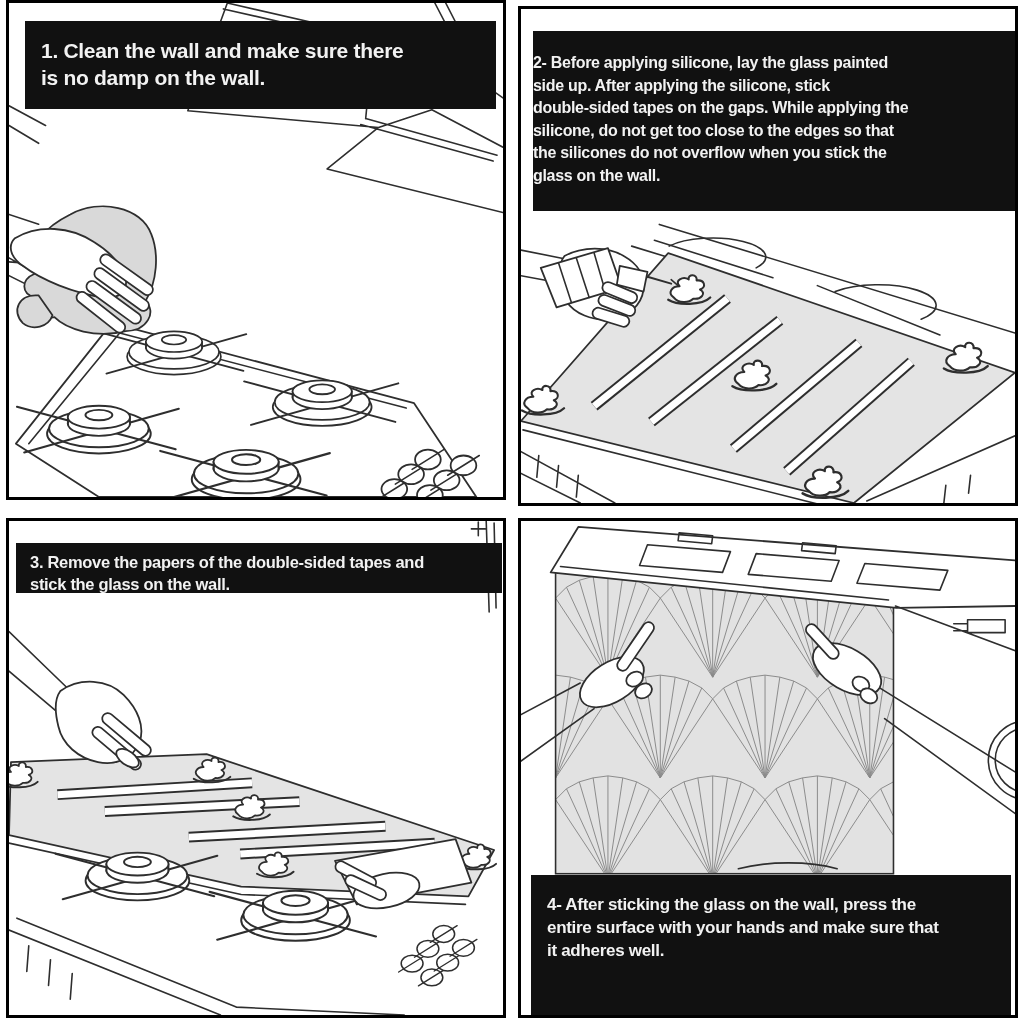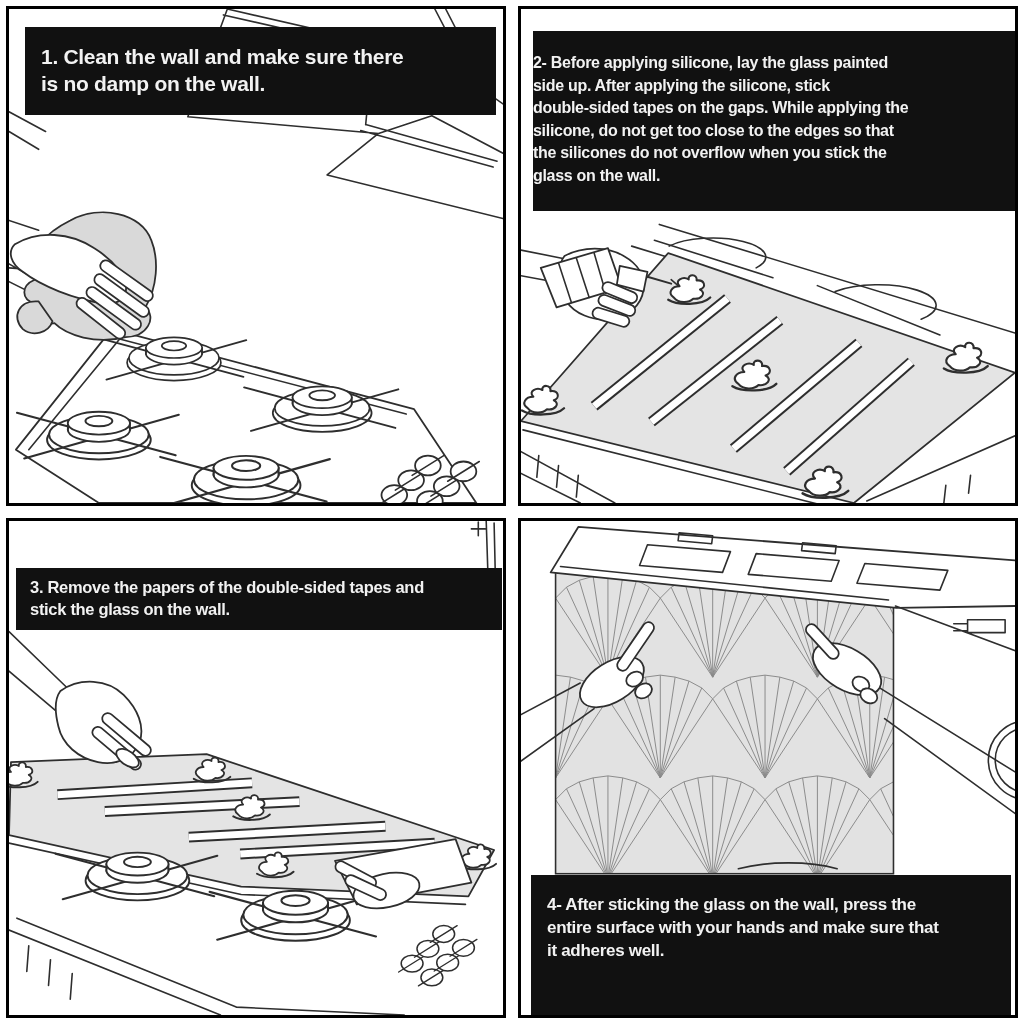--- a/index.html
+++ b/index.html
@@ -1,26 +1,26 @@
 <!DOCTYPE html>
 <html style="--background: #ffffff; --panel-border: #000000; --caption-background: #111111; --caption-text: #f2f2f2; --sketch-line: #2e2e2e; --glass-fill: #e4e4e4; --cloth-fill: #d9d9d9; --pattern-glass-fill: #e2e2e2;"><head>
 <meta charset="utf-8">
 <style>
   html,body{margin:0;padding:0;background:#fff;}
   .sheet{position:relative;width:1024px;height:1024px;background:var(--background,#fff);
          font-family:"Liberation Sans",sans-serif;overflow:hidden;}
   .panel{position:absolute;width:500px;height:500px;background:#fff;
          border:3px solid var(--panel-border,#000);box-sizing:border-box;overflow:hidden;}
-  .p1{left:6px;top:6px}.p2{left:518px;top:6px}.p3{left:6px;top:518px}.p4{left:518px;top:518px}
+  .p1{left:6px;top:0}.p2{left:518px;top:6px}.p3{left:6px;top:518px}.p4{left:518px;top:518px}
   svg.art{position:absolute;left:0;top:0;width:100%;height:100%;display:block}
   .cap{position:absolute;background:var(--caption-background,#111);color:var(--caption-text,#f2f2f2);
        font-weight:700;letter-spacing:-0.3px;white-space:pre-line;box-sizing:border-box;}
   .cap1{left:16px;top:18px;width:471px;height:88px;font-size:21px;line-height:27px;padding:16px 16px;}
   .cap2{left:12px;top:22px;width:548px;height:180px;font-size:16px;line-height:22.5px;padding:21px 0;}
-  .cap3{left:7px;top:22px;width:486px;height:62px;font-size:16.5px;line-height:21.5px;padding:9px 14px;margin-top:25px;}
+  .cap3{left:7px;top:22px;width:486px;height:50px;font-size:16.5px;line-height:21.5px;padding:9px 14px;}
   .cap4{left:10px;top:354px;width:480px;height:143px;font-size:17px;line-height:23px;padding:18px 16px;}
   
   .ln{stroke:var(--sketch-line,#2e2e2e);fill:none;stroke-width:2;stroke-linecap:round;stroke-linejoin:round}
   .ln1{stroke:var(--sketch-line,#2e2e2e);fill:none;stroke-width:1.6;stroke-linecap:round;stroke-linejoin:round}
   .wh{fill:#fff;stroke:var(--sketch-line,#2e2e2e);stroke-width:1.8;stroke-linejoin:round}
   .glass{fill:var(--glass-fill,#e4e4e4);stroke:var(--sketch-line,#2e2e2e);stroke-width:1.8;stroke-linejoin:round}
   .cloth{fill:var(--cloth-fill,#d9d9d9);stroke:var(--sketch-line,#2e2e2e);stroke-width:1.8;stroke-linejoin:round}
   .pat{fill:var(--pattern-glass-fill,#e2e2e2);stroke:none}
   .fanline{stroke:#8a8a8a;stroke-width:1;fill:none}
   .fdark{stroke:var(--sketch-line,#2e2e2e);stroke-width:13;stroke-linecap:round}

